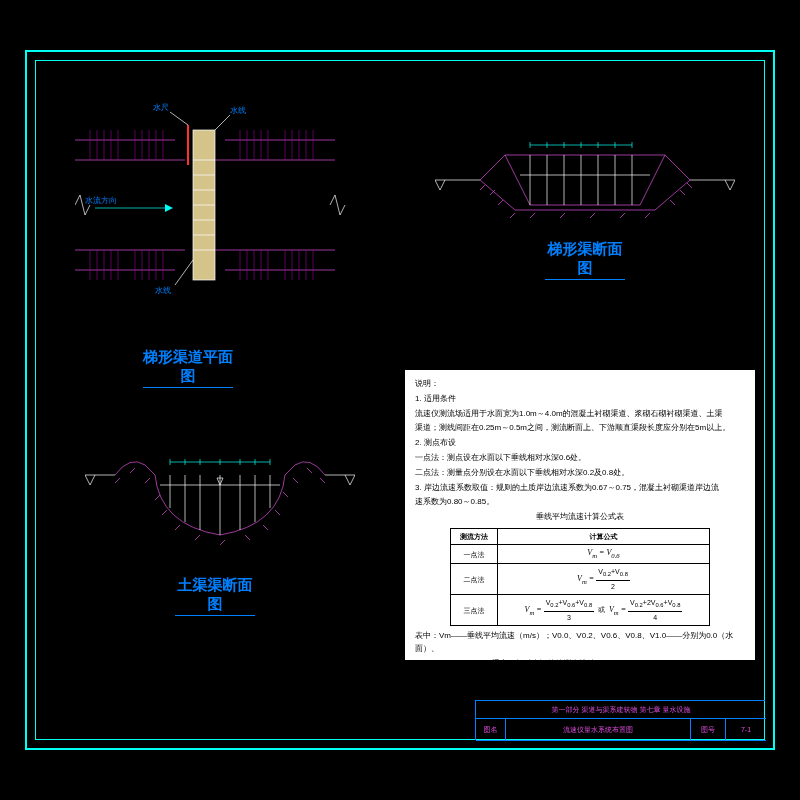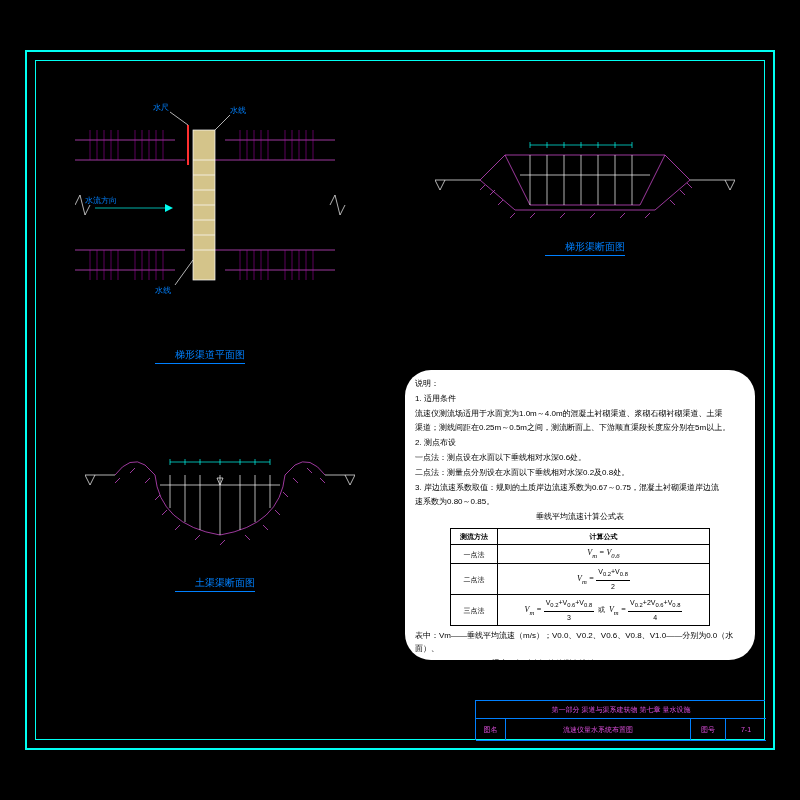--- a/index.html
+++ b/index.html
@@ -25,41 +25,40 @@
   }
   .drawing-area {
     position: absolute;
     left: 35px; top: 60px;
     width: 730px; height: 680px;
   }
   svg { position: absolute; }
   .caption {
     position: absolute;
     color: #0080ff;
-    font-size: 10px;
-    font-weight: normal;
-    text-align: right;
+    font-size: 15px;
+    font-weight: bold;
+    text-align: center;
     border-bottom: 1px solid #0080ff;
     padding-bottom: 1px;
   }
   .label-small {
     position: absolute;
     color: #0080ff;
     font-size: 8px;
   }
   .notes-box {
     position: absolute;
     left: 370px; top: 310px;
     width: 350px; height: 290px;
     background: #fff;
     color: #000;
     font-size: 8px;
     padding: 8px 10px;
     line-height: 1.6;
-    border-radius: 26px;
   }
   .notes-box p { margin-bottom: 2px; }
   .formula-table {
     border-collapse: collapse;
     margin-top: 4px;
     width: 260px;
     margin-left: auto;
     margin-right: auto;
   }
   .formula-table th, .formula-table td {
@@ -185,21 +184,21 @@
     <line class="line-c" x1="20" y1="108" x2="90" y2="108"></line>
     <polygon points="90,104 98,108 90,112" fill="#00fff2"></polygon>
 
     <line class="line-w" x1="118" y1="160" x2="100" y2="185"></line>
   </svg>
 
   <div class="label-small" style="left:118px;top:42px">水尺</div>
   <div class="label-small" style="left:195px;top:45px">水线</div>
   <div class="label-small" style="left:50px;top:135px;color:#0080ff">水流方向</div>
   <div class="label-small" style="left:120px;top:225px">水线</div>
-  <div class="caption" style="left:120px;top:288px;width:90px">梯形渠道平面图</div>
+  <div class="caption" style="left:108px;top:288px;width:90px">梯形渠道平面图</div>
 
   <svg style="left:400px;top:50px" width="300" height="130">
 
     <line class="line-w" x1="0" y1="70" x2="45" y2="70"></line>
     <line class="line-w" x1="255" y1="70" x2="300" y2="70"></line>
     <path class="line-w" d="M0,70 l5,10 l5,-10" fill="none"></path>
     <path class="line-w" d="M290,70 l5,10 l5,-10" fill="none"></path>
 
     <path class="line-m" d="M45,70 L70,45 L230,45 L255,70 L220,100 L80,100 Z" fill="none"></path>
 

